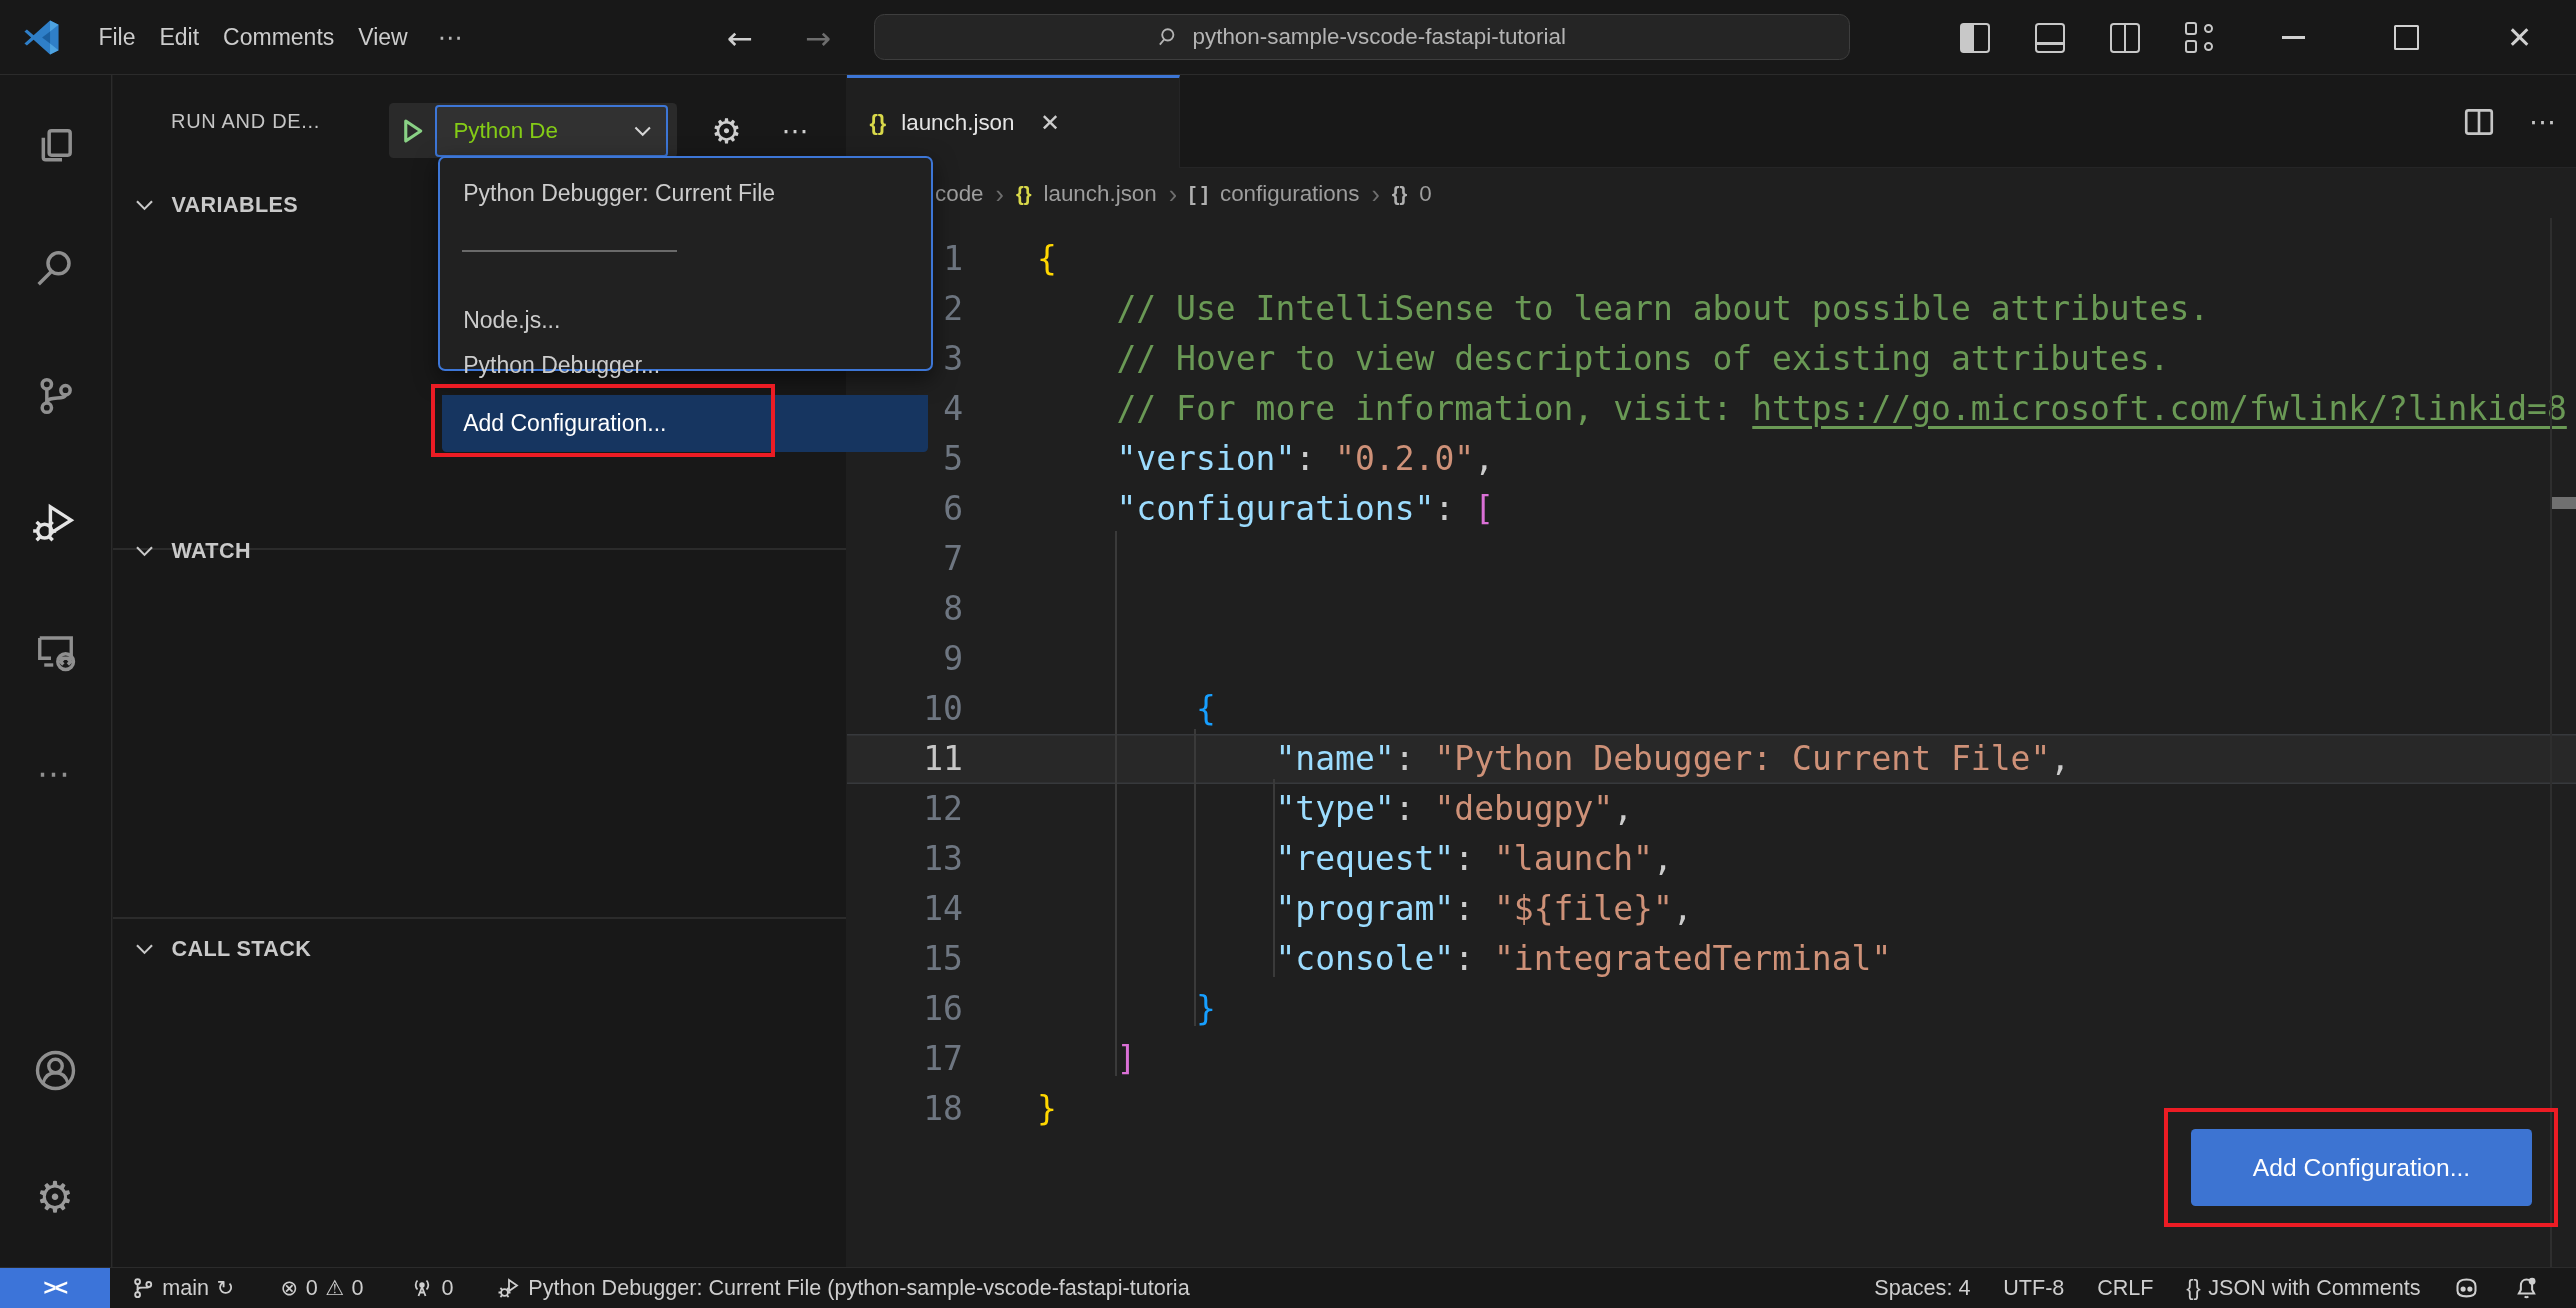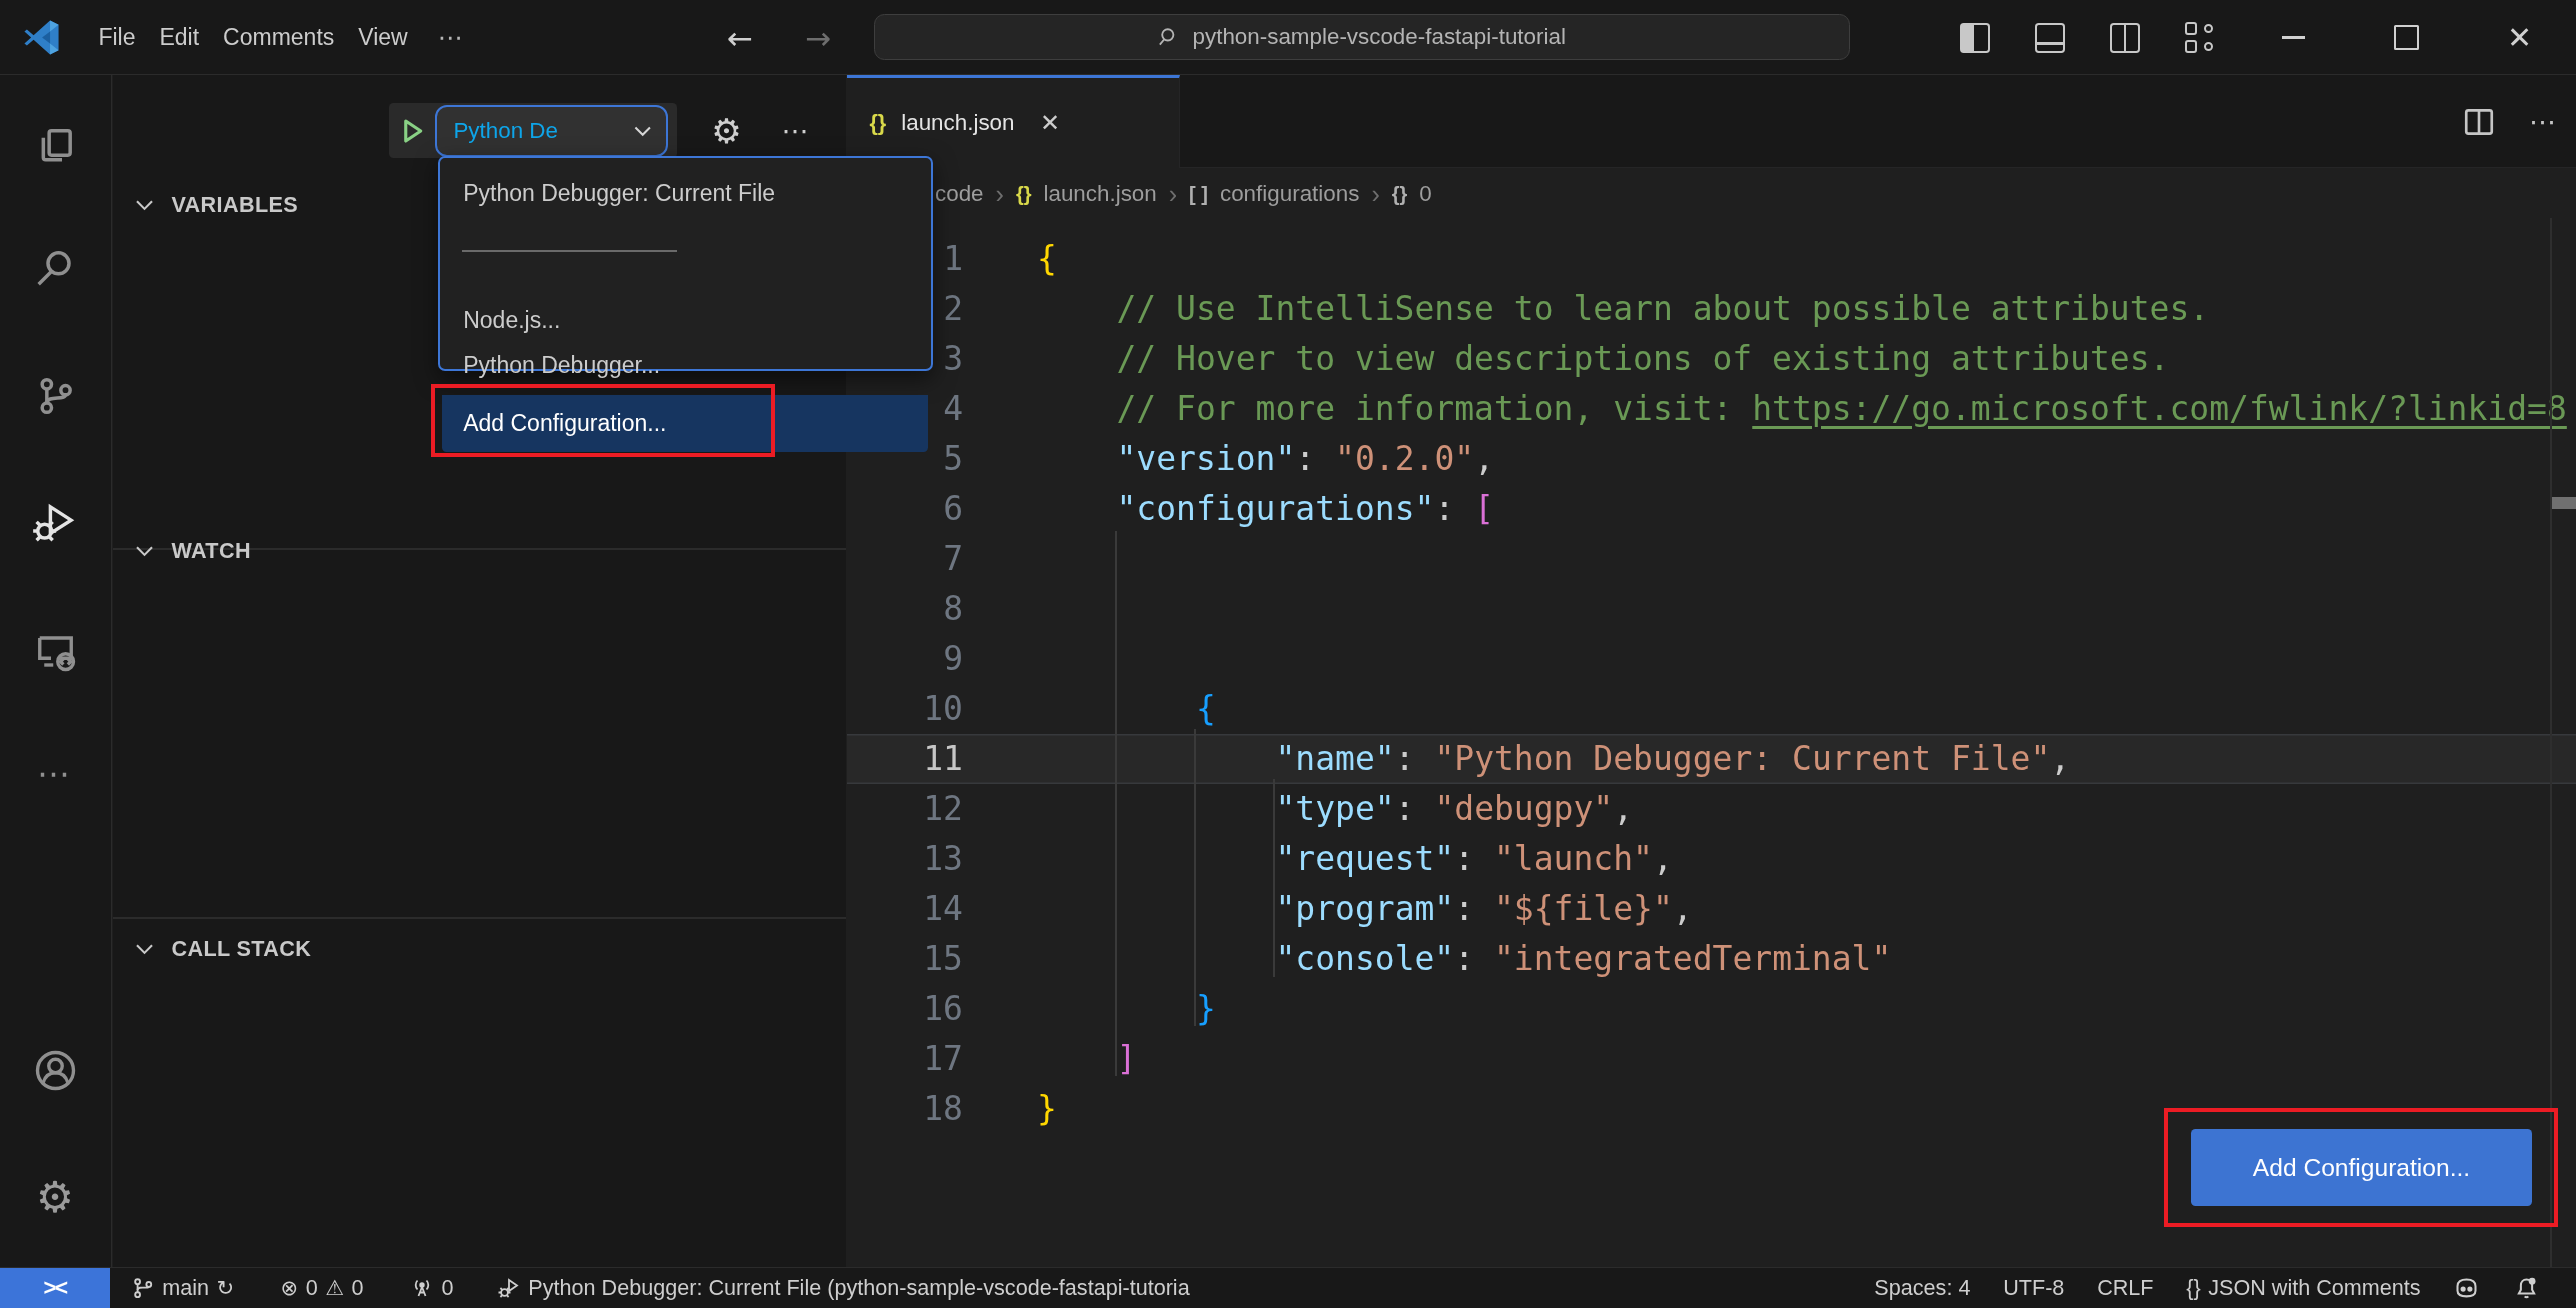--- a/index.html
+++ b/index.html
@@ -50,22 +50,22 @@
   .ab-gear { font-family:"DejaVu Sans", sans-serif; font-size:43px; color:#9a9a9a; }
 
   .sidebar { position:absolute; left:113px; top:0; width:733px; height:1193px; background:#181818; }
   .sb-header { position:absolute; left:0; top:0; width:100%; height:93px;
     display:flex; align-items:center; }
   .sb-title { margin-left:58px; font-size:20px; color:#c5c5c5; letter-spacing:0.7px; white-space:nowrap; }
   .debug-toolbar { position:absolute; left:276px; top:28px; width:288px; height:55px;
     background:#2a2a2a; border-radius:4.5px; display:flex; align-items:center; }
   .play-btn { width:46px; height:55px; display:flex; align-items:center; justify-content:center; }
   .run-select { width:233px; height:52px; background:#313131; border:2.2px solid #3d76d6;
-    border-radius:12px; display:flex; align-items:center; padding:0 13.4px 0 16.4px;
-    font-size:22.4px; color:#0ea5e9; gap:4px; }
+    border-radius:4px; display:flex; align-items:center; padding:0 13.4px 0 16.4px;
+    font-size:22.4px; color:#84cc16; gap:4px; }
   .run-select .lbl { flex:1; white-space:nowrap; overflow:hidden; }
   .sb-gear { position:absolute; left:698px; top:28px; width:55px; height:55px; display:flex;
     align-items:center; justify-content:center; font-family:"DejaVu Sans", sans-serif;
     font-size:34px; color:#cfcfcf; }
   .sb-more { position:absolute; left:765px; top:28px; width:60px; height:55px; display:flex;
     align-items:center; justify-content:center; font-size:27px; color:#cfcfcf; letter-spacing:2.2px; }
   .sb-gear, .sb-more { left:586px; }
   .sb-more { left:653px; }
   .sb-section { position:absolute; left:0; width:100%; height:46px; display:flex;
     align-items:center; gap:16.4px; padding-left:21px; font-weight:bold;
@@ -249,20 +249,23 @@
         <svg class="icon" width="45" height="45" viewBox="0 0 40 40" fill="none" stroke-width="3">
           <circle cx="20" cy="20" r="16"></circle>
             <circle cx="20" cy="16" r="6"></circle>
           <path d="M9 31 c2 -7 6 -9 11 -9 s9 2 11 9"></path>
         </svg>
       </div>
       <div class="ab-icon ab-gear" style="top:1081px">⚙</div>
     </div>
 
     <div class="sidebar">
+      <div class="sb-header">
+        <div class="sb-title">RUN AND DE...</div>
+      </div>
       <div class="debug-toolbar">
         <div class="play-btn">
           <svg class="icon" width="30" height="30" viewBox="0 0 24 24" fill="none" stroke="#89d185" stroke-width="2.5">
             <path d="M7 4 L19 12 L7 20 Z" stroke-linejoin="round"></path>
           </svg>
         </div>
         <div class="run-select">
           <span class="lbl">Python De</span>
           <svg class="icon" width="19.4" height="13.4" viewBox="0 0 24 16" fill="none" stroke="#d6d6d6" stroke-width="2.5">
             <path d="M3 4 L12 13 L21 4"></path>

